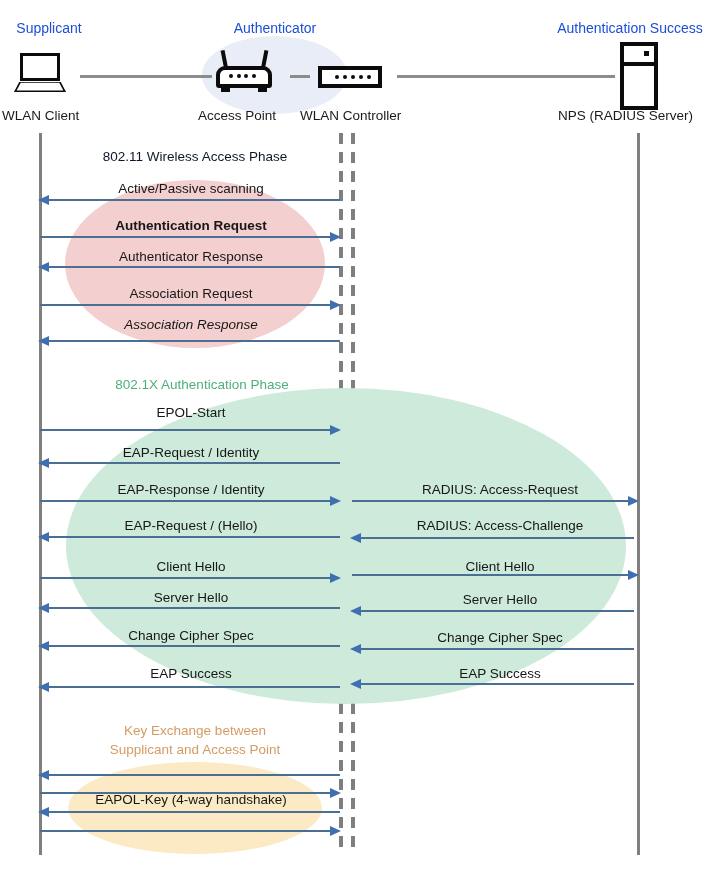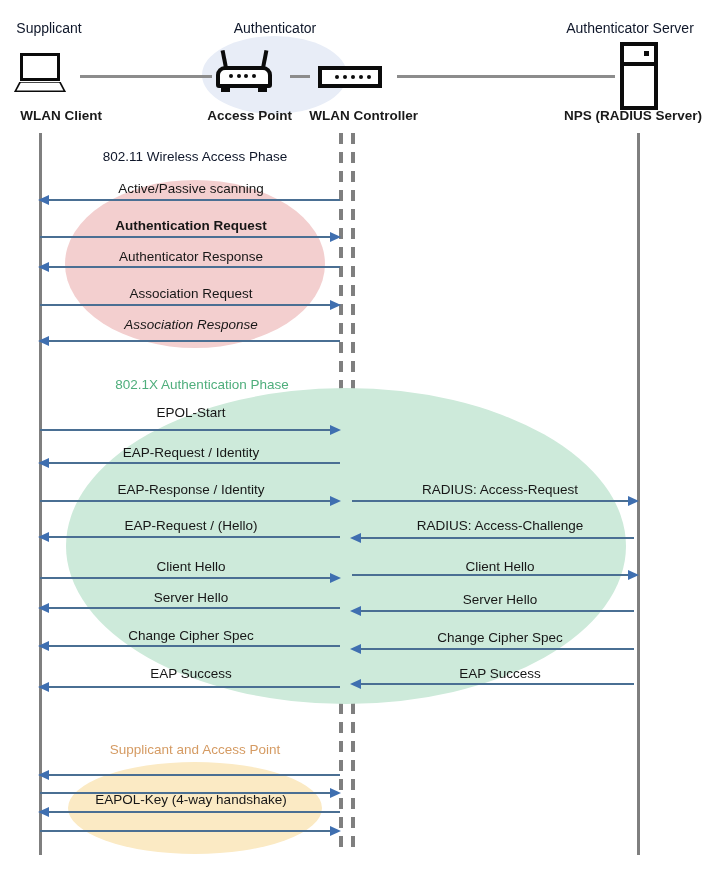--- a/index.html
+++ b/index.html
@@ -14,31 +14,30 @@
     position: relative;
     width: 713px;
     height: 875px;
     background: #ffffff;
     overflow: hidden;
   }
   
   .actor-title {
     position: absolute;
     font-size: 14px;
-    color: #0f172a;
+    color: #1d4ed8;
     white-space: nowrap;
     text-align: center;
   }
   .actor-caption {
     position: absolute;
     font-size: 13.5px;
     color: #1a1a1a;
     white-space: nowrap;
-    text-align: right;
-    font-weight: bold;
+    text-align: left;
   }
   .auth-blob {
     position: absolute;
     background: #e8edf7;
     border-radius: 50%;
   }
   .link-line {
     position: absolute;
     height: 3px;
     background: #8c8c8c;
@@ -203,21 +202,21 @@
 </style>
 </head>
 <body>
 
 <div id="canvas">
 
   <div class="auth-blob" style="left:202px; top:36px; width:145px; height:78px;"></div>
 
   <div class="actor-title" style="left:4px; top:20px; width:90px;">Supplicant</div>
   <div class="actor-title" style="left:215px; top:20px; width:120px;">Authenticator</div>
-  <div class="actor-title" style="left:550px; top:20px; width:160px;">Authenticator Server</div>
+  <div class="actor-title" style="left:550px; top:20px; width:160px;">Authentication Success</div>
 
   <div class="link-line" style="left:80px; top:75px; width:132px;"></div>
   <div class="link-line" style="left:290px; top:75px; width:20px;"></div>
   <div class="link-line" style="left:397px; top:75px; width:218px;"></div>
 
   <div class="icon-wrap" style="left:14px; top:53px; width:54px; height:42px;">
     <div class="laptop-screen"></div>
     <div class="laptop-base-bar"></div>
     <div class="laptop-base-inner"></div>
   </div>
@@ -339,20 +338,21 @@
 
   <div class="msg-label" style="left:46px; top:666px; width:290px;">EAP Success</div>
   <div class="msg-line" style="left:44px; top:686px; width:296px;"></div>
   <div class="msg-head left" style="left:38px; top:682px;"></div>
 
   <div class="msg-label" style="left:360px; top:666px; width:280px;">EAP Success</div>
   <div class="msg-line" style="left:356px; top:683px; width:278px;"></div>
   <div class="msg-head left" style="left:350px; top:679px;"></div>
 
   <div class="phase-ellipse" style="left:68px; top:762px; width:254px; height:92px; background:#fbeac4;"></div>
+  <div class="phase-label" style="left:80px; top:721px; width:230px; color:#d59b63;">Key Exchange between</div>
   <div class="phase-label" style="left:80px; top:740px; width:230px; color:#d59b63;">Supplicant and Access Point</div>
 
   <div class="msg-line" style="left:44px; top:774px; width:296px;"></div>
   <div class="msg-head left" style="left:38px; top:770px;"></div>
 
   <div class="msg-line" style="left:40px; top:792px; width:294px;"></div>
   <div class="msg-head right" style="left:330px; top:788px;"></div>
 
   <div class="msg-label" style="left:46px; top:792px; width:290px;">EAPOL-Key (4-way handshake)</div>
   <div class="msg-line" style="left:44px; top:811px; width:296px;"></div>

